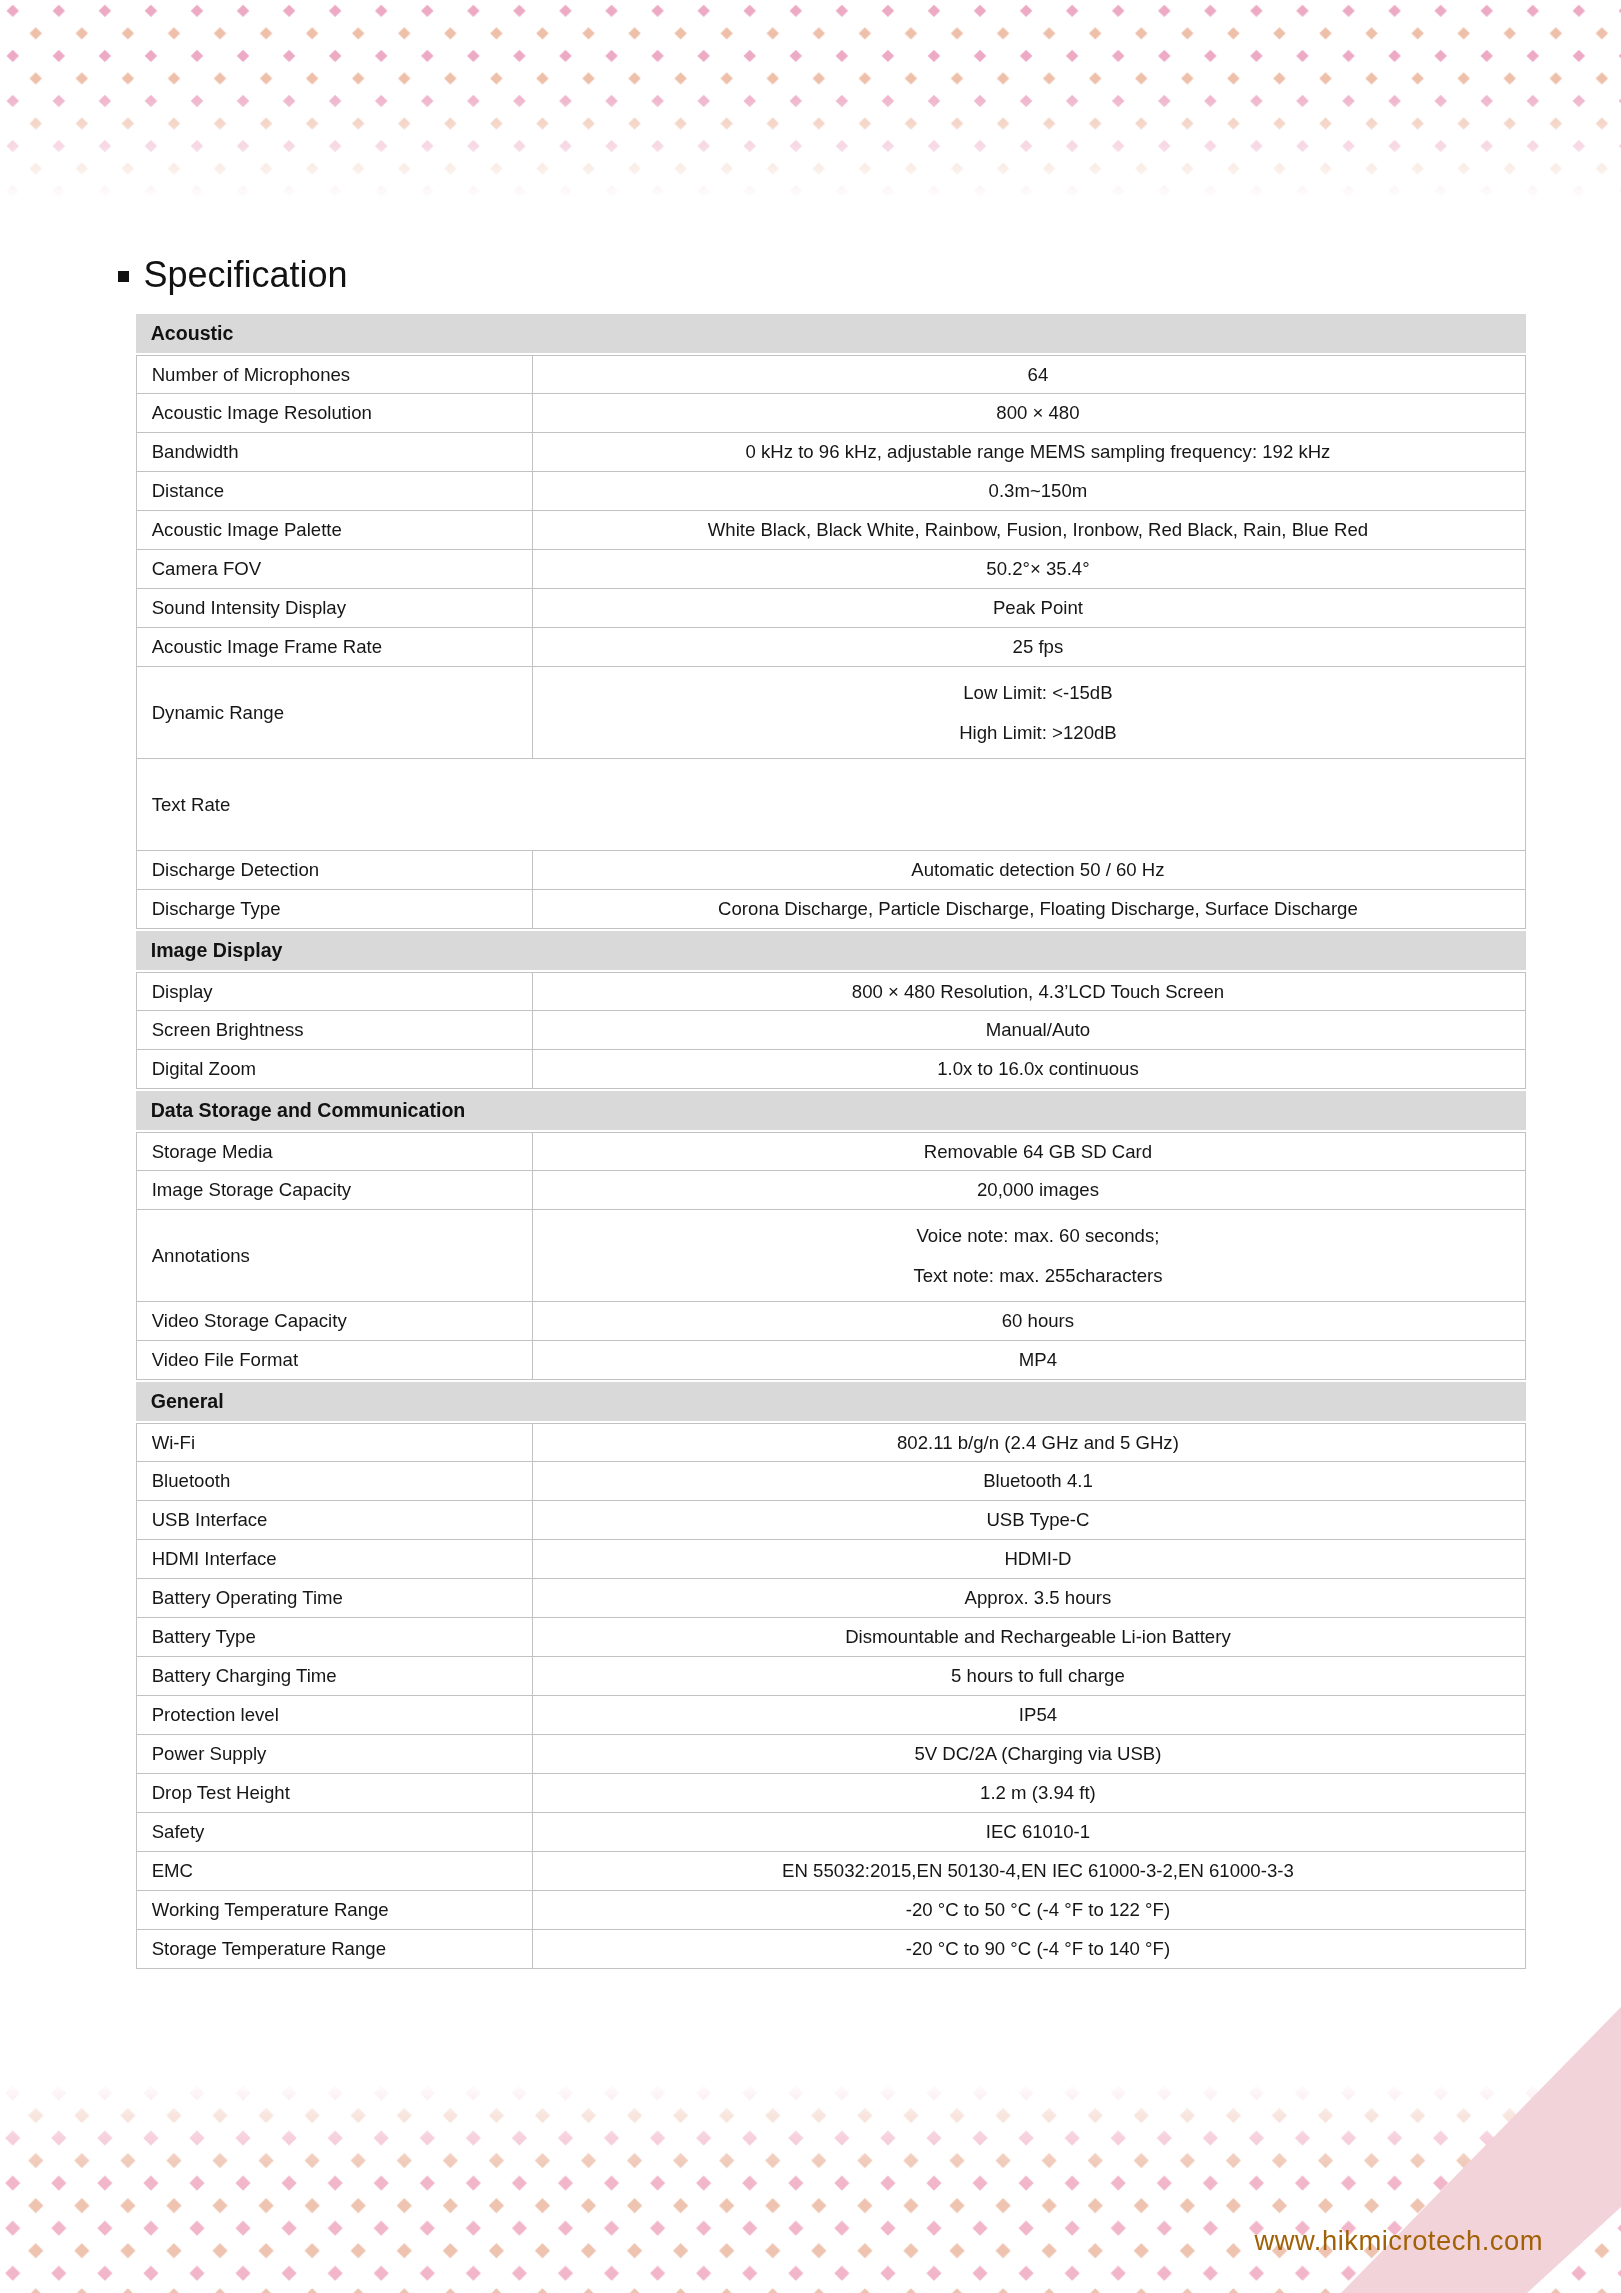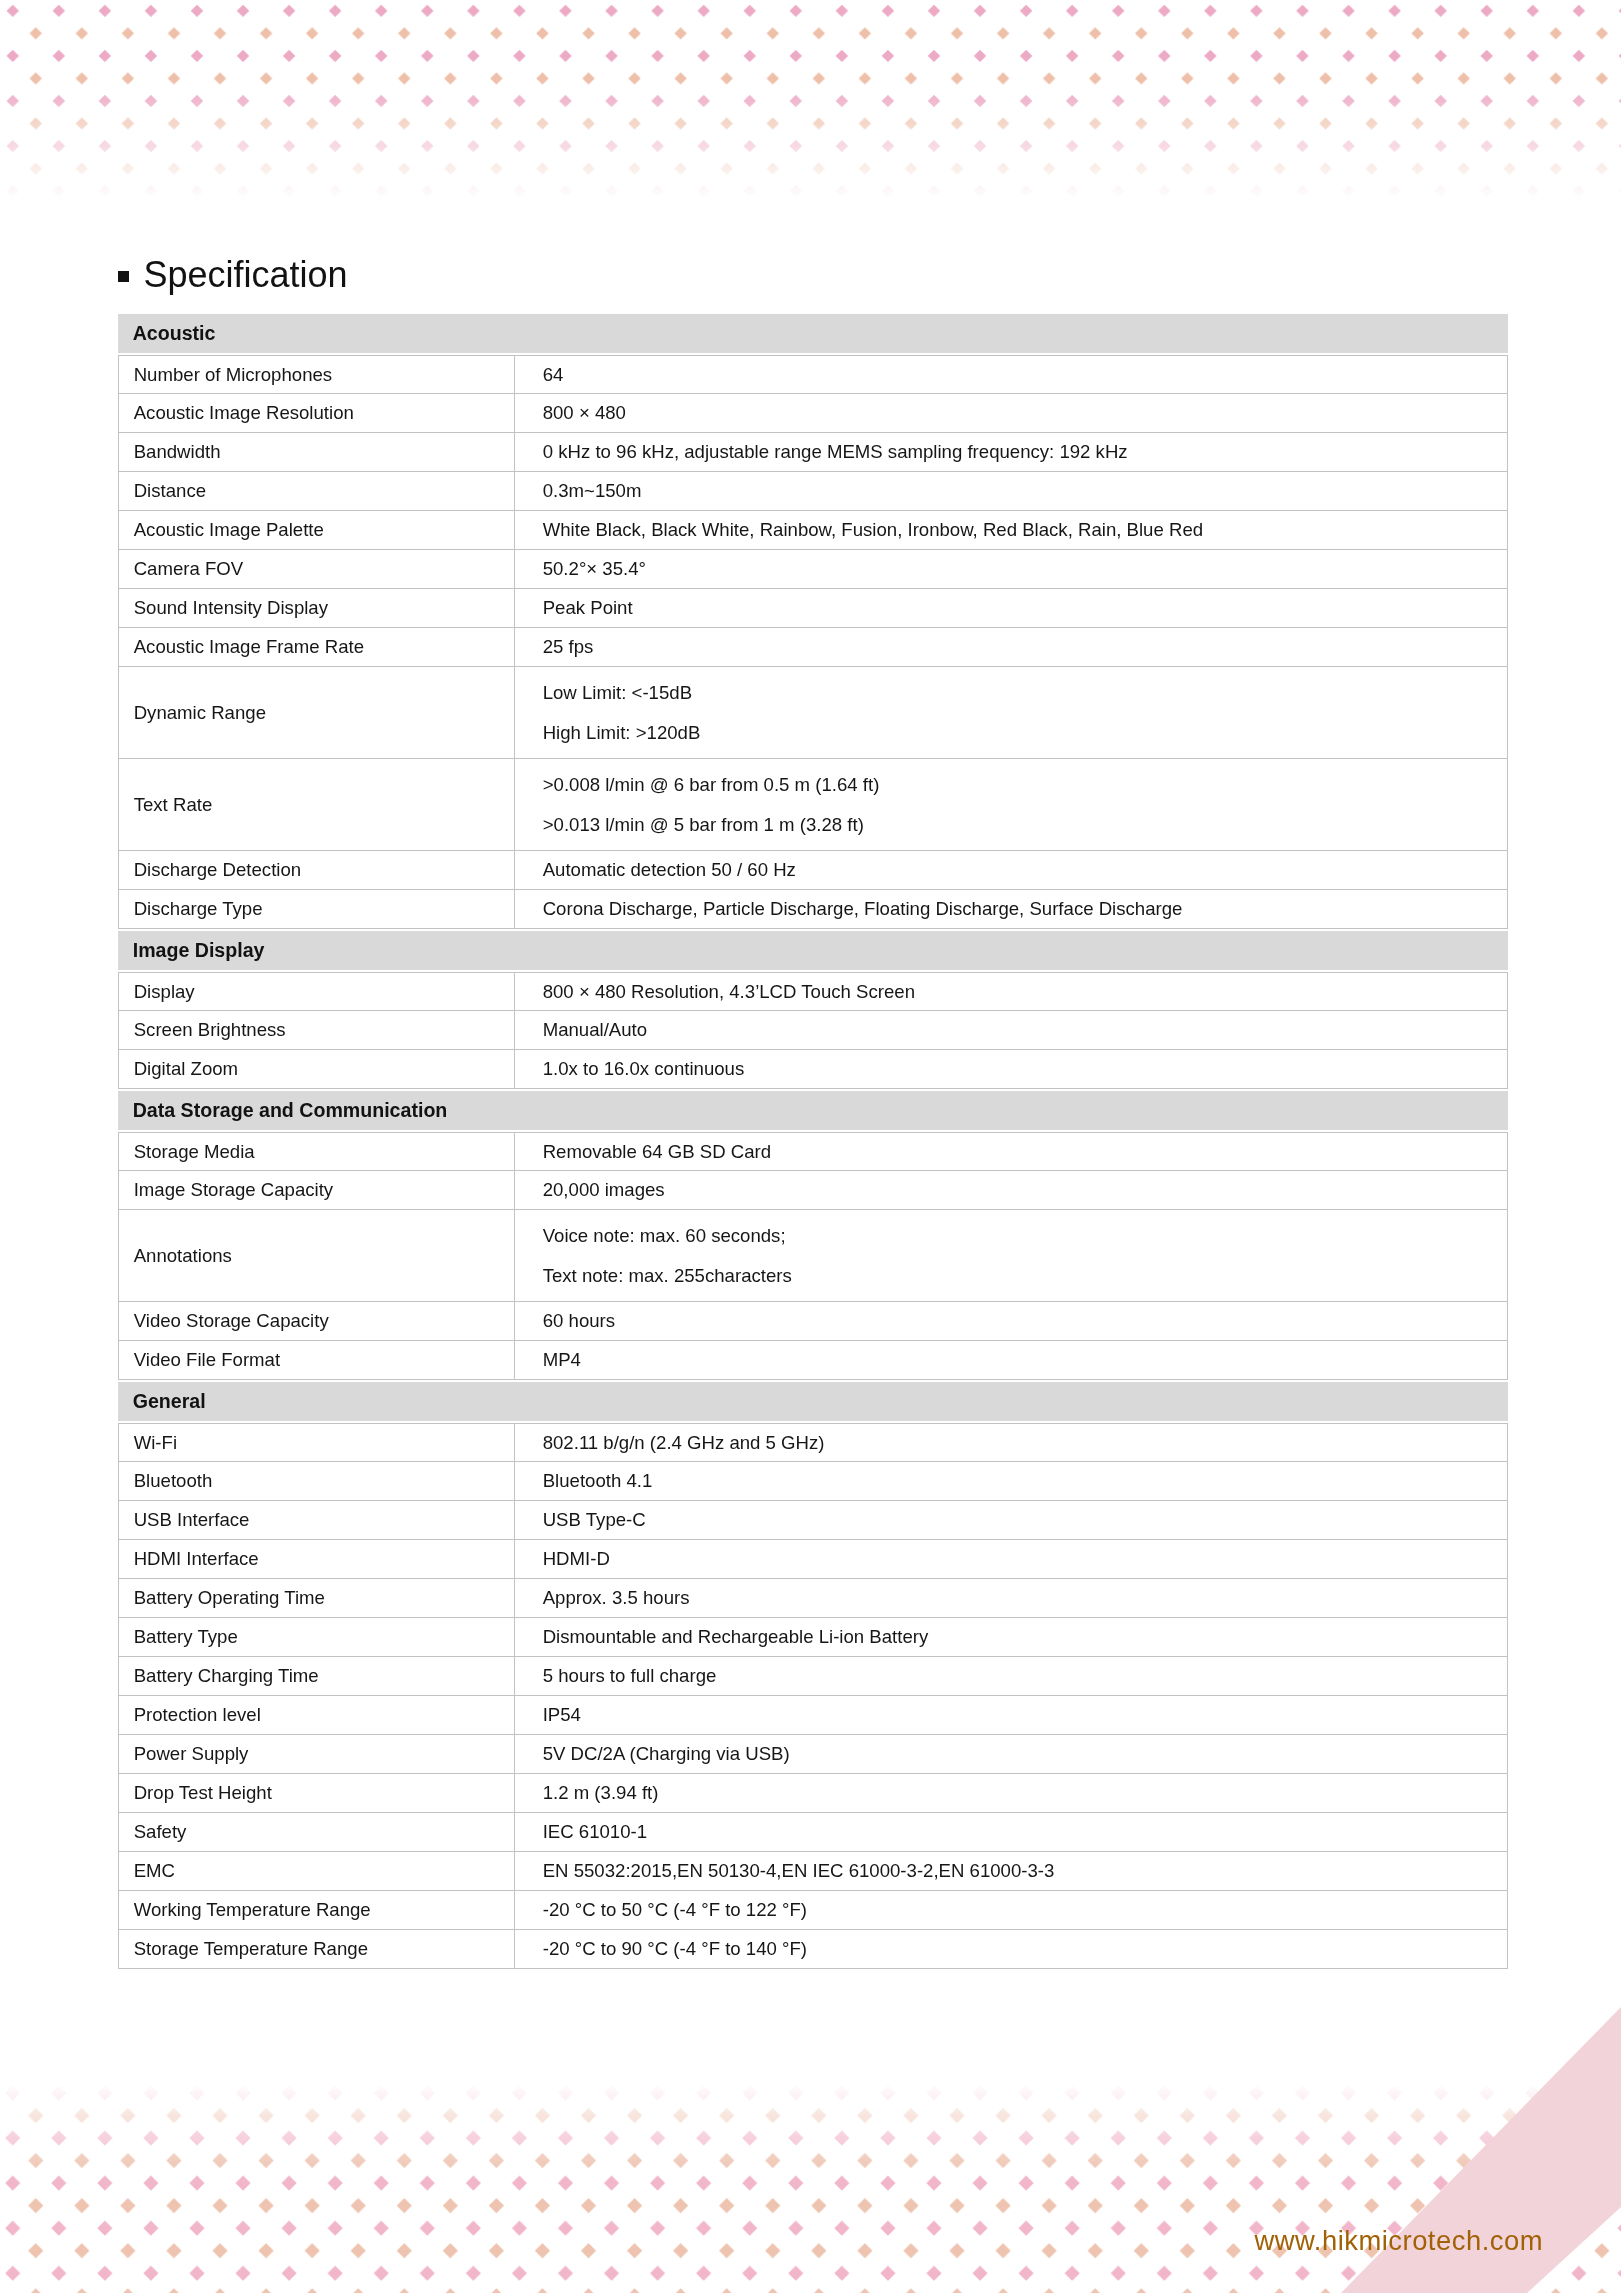--- a/index.html
+++ b/index.html
@@ -31,21 +31,21 @@
     background:var(--band-pink, #f2d3da);
     clip-path:polygon(1621px 2007px, 1340px 2294px, 1526px 2294px, 1621px 2207px);
   }
 
   
   .page-heading { position:absolute; left:118px; top:255px; display:flex; align-items:center; z-index:2; }
   .bullet { width:10.8px; height:10.8px; background:#121212; margin-right:14.7px; margin-top:3.9px; flex:0 0 auto; }
   .page-heading h1 { margin:0; font-size:36px; font-weight:400; color:#121212; line-height:1.1; }
 
   
-  .spec-table { position:absolute; left:118px; top:312px; width:1390px; z-index:2; font-size:18.6px; }
+  .spec-table { position:absolute; left:136px; top:312px; width:1390px; z-index:2; font-size:18.6px;text-align:center; }
   .section-header {
     height:39px; margin:2px 0; padding-left:14.7px;
     background:var(--section-header-bg, #d9d9d9);
     display:flex; align-items:center; font-weight:700; font-size:19.6px; color:#121212;
   }
   .spec-row {
     display:flex; box-sizing:border-box; height:39px; background:transparent;
     border-left:1px solid var(--table-border, #c2c2c2);
     border-right:1px solid var(--table-border, #c2c2c2);
     border-bottom:1px solid var(--table-border, #c2c2c2);
@@ -170,24 +170,20 @@
   <div class="spec-row two-line">
     <div class="spec-label">Dynamic Range</div>
     <div class="spec-value">
             <div class="value-line">Low Limit: &lt;-15dB</div>
             <div class="value-line">High Limit: &gt;120dB</div>
           </div>
   </div>
 
   <div class="spec-row two-line">
     <div class="spec-label">Text Rate</div>
-    <div class="spec-value">
-            <div class="value-line">&gt;0.008 l/min @ 6 bar from 0.5 m (1.64 ft)</div>
-            <div class="value-line">&gt;0.013 l/min @ 5 bar from 1 m (3.28 ft)</div>
-          </div>
   </div>
 
   <div class="spec-row">
     <div class="spec-label">Discharge Detection</div>
     <div class="spec-value">
             <div class="value-line">Automatic detection 50 / 60 Hz</div>
           </div>
   </div>
 
   <div class="spec-row">

